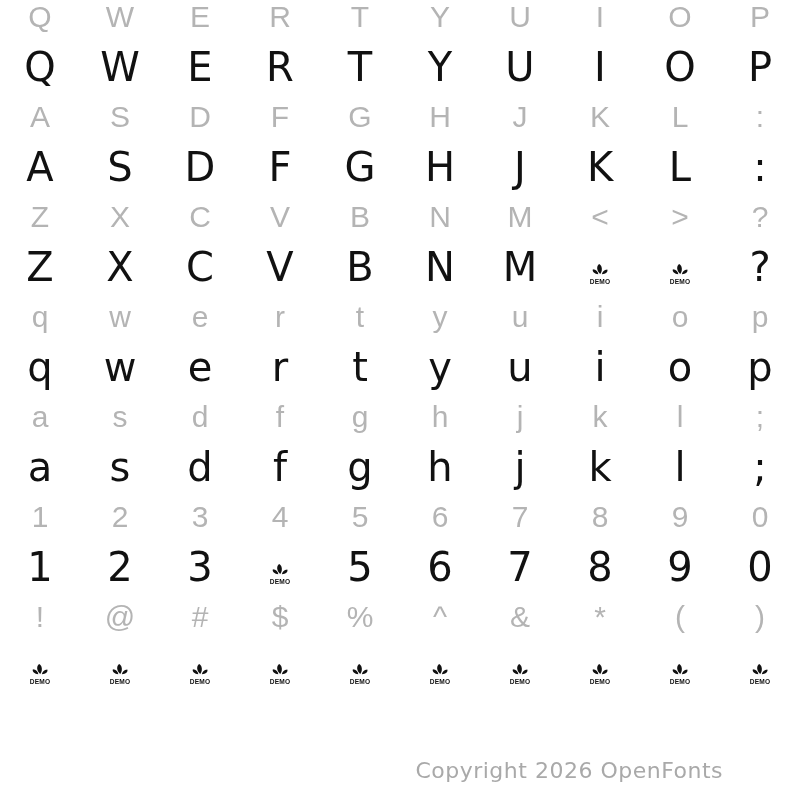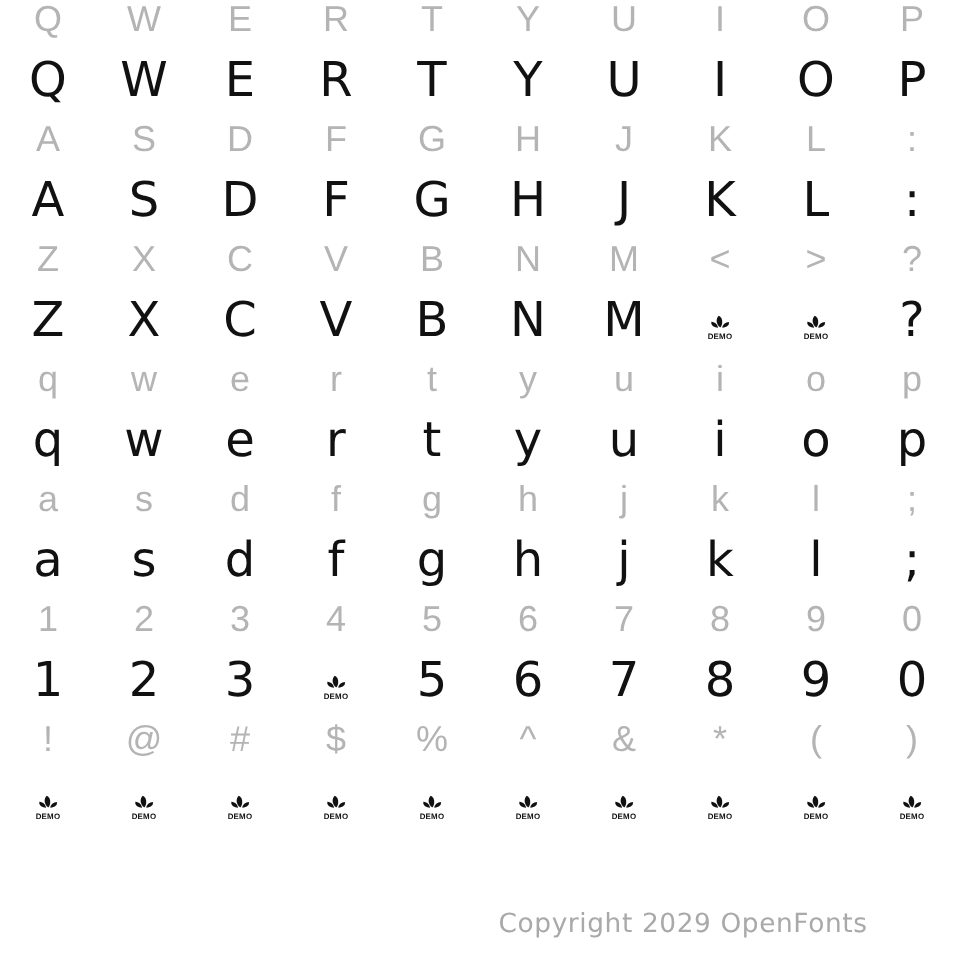--- a/index.html
+++ b/index.html
@@ -324,14 +324,14 @@
         <span class="glyph-cell"><span class="demo-glyph"><svg width="26" height="22" viewBox="0 0 26 22" xmlns="http://www.w3.org/2000/svg">
               <g fill="#111111">
                 <path d="M13.2,11 C9.6,8.2 9.2,3.2 12.1,1.1 C15.3,2.6 15.8,8 13.2,11 Z"></path>
                 <path d="M11.3,11.2 C7.4,10.8 5,8.6 5.9,6.2 C9.2,6.6 11.2,8.8 11.3,11.2 Z"></path>
                 <path d="M14.9,11.2 C18.8,10.8 21.2,8.8 20.3,6.4 C17,6.8 15,9 14.9,11.2 Z"></path>
               </g>
               <text x="13" y="20.5" text-anchor="middle" font-family="Liberation Sans, sans-serif" font-size="6.6" font-weight="bold" letter-spacing="0.2" fill="#111111">DEMO</text>
             </svg></span></span>
       </div>
     </div>
-  <div class="footer">Copyright 2029 OpenFonts</div>
+  <div class="footer">Copyright 2026 OpenFonts</div>
 </div>
 
 </body></html>

